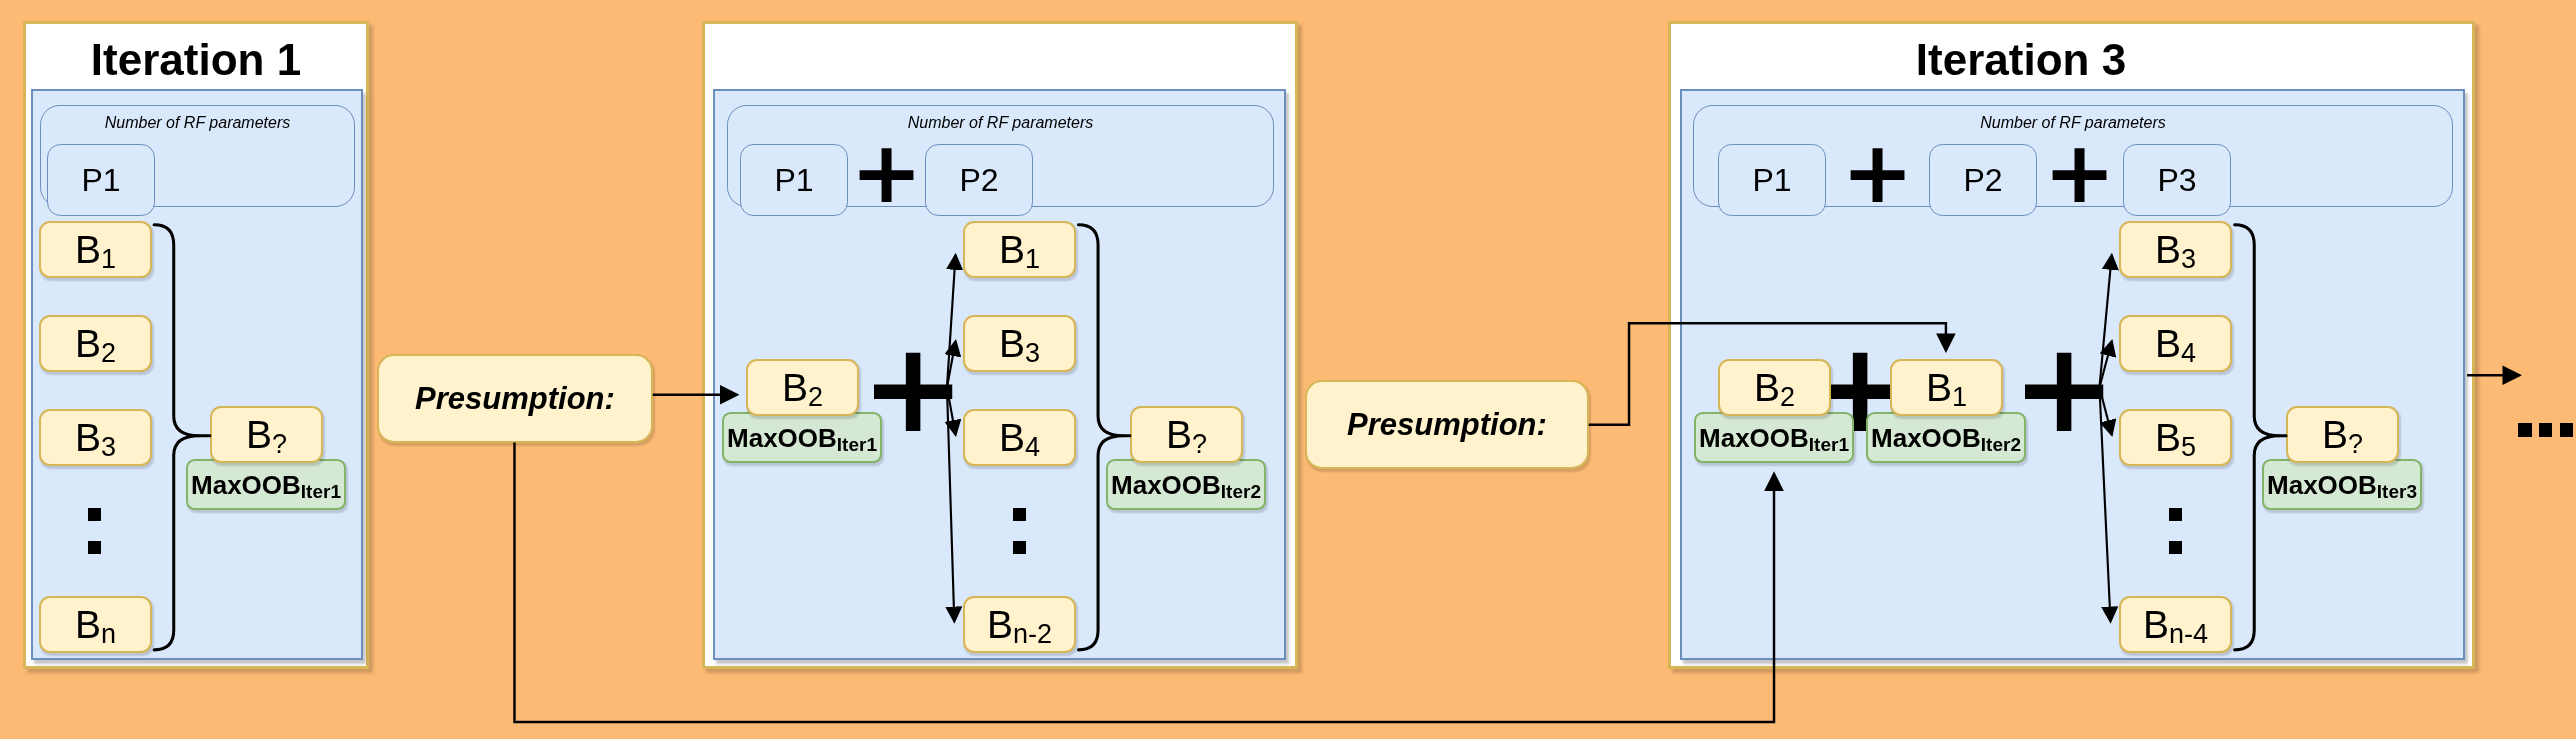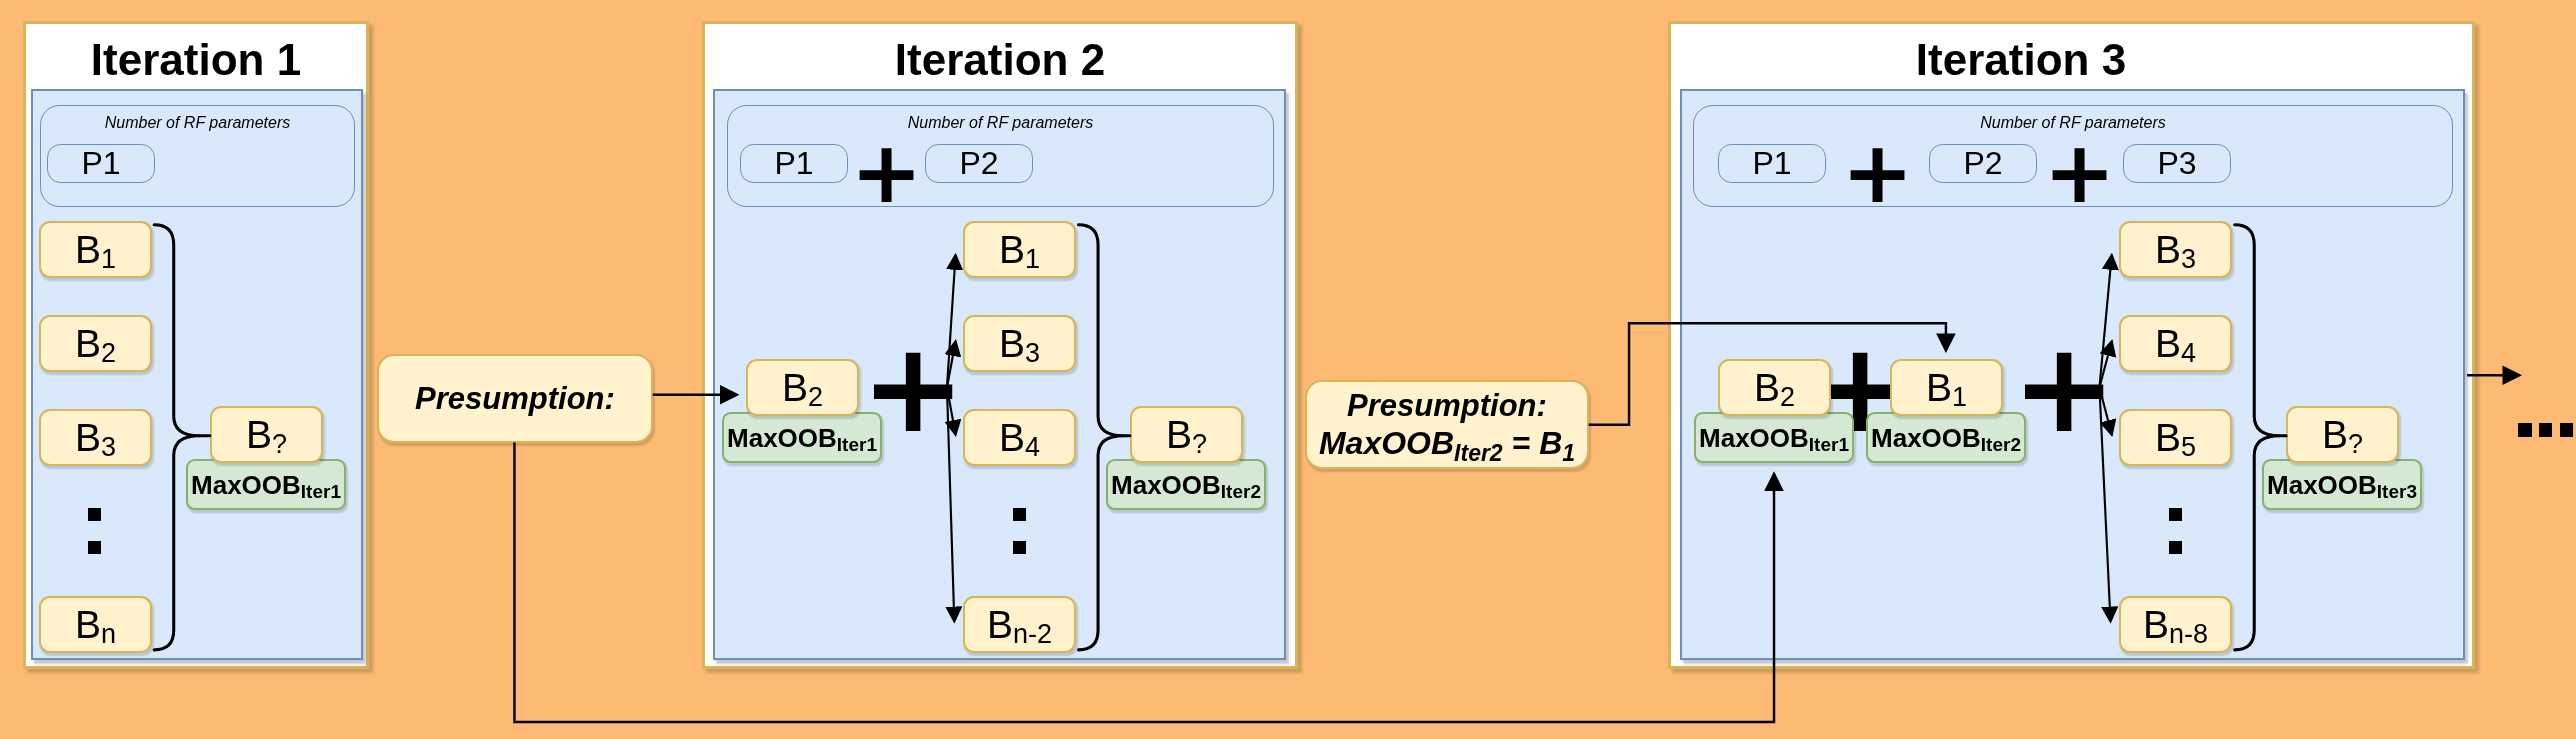--- a/index.html
+++ b/index.html
@@ -14,21 +14,21 @@
   #canvas{position:relative;width:2576px;height:740px;background:#fdba74;overflow:hidden;}
   .layer{position:absolute;left:0;top:0;width:100%;height:100%;}
 
   .outer{position:absolute;background:#fff;border:3.1px solid var(--yellow-stroke);
          box-shadow:3.7px 4.3px 3.1px rgba(0,0,0,0.18);}
   .iter-title{position:absolute;text-align:center;font-size:44px;font-weight:700;line-height:1;}
   .inner{position:absolute;background:var(--blue-fill);border:2.4px solid var(--blue-stroke);
          box-shadow:3.1px 3.7px 2.4px rgba(0,0,0,0.22);}
   .params{position:absolute;background:var(--blue-fill);border:1.8px solid var(--blue-stroke);border-radius:19.6px;}
   .params-label{position:absolute;text-align:center;font-style:italic;font-size:16px;line-height:1.1;}
-  .p-box{position:absolute;width:108px;height:39px;background:var(--blue-fill);
+  .p-box{position:absolute;width:108px;height:72px;background:var(--blue-fill);
          border:1.8px solid var(--blue-stroke);border-radius:13.5px;
          display:flex;align-items:center;justify-content:center;font-size:32px;}
   .b-box{position:absolute;width:113px;height:57px;background:var(--yellow-fill);
          border:2.4px solid var(--yellow-stroke);border-radius:11px;z-index:2;
          display:flex;align-items:center;justify-content:center;
          box-shadow:1.8px 2.4px 1.8px rgba(0,0,0,0.15);}
   .b-base{font-size:39px;line-height:1;}
   .b-sub{font-size:27px;line-height:1;transform:translateY(9.8px);}
   .g-label{position:absolute;width:160px;height:51px;background:var(--green-fill);
          border:2.4px solid var(--green-stroke);border-radius:8.6px;z-index:1;
@@ -97,21 +97,20 @@
         <span class="g-sub">Iter1</span>
       </div>
   </div>
 
   <div class="presume" style="left:377px;top:354px;width:276px;height:89px">
     <div class="h">Presumption:</div>
   </div>
 
   <div class="layer">
     <div class="outer" style="left:702px;top:21.4px;width:596px;height:648px"></div>
-    <div class="iter-title" style="left:702px;top:38px;width:596px">Iteration 2</div>
     <div class="inner" style="left:713px;top:89px;width:573px;height:571px"></div>
     <div class="params" style="left:727px;top:105px;width:547px;height:102px"></div>
     <div class="params-label" style="left:727px;top:114px;width:547px">Number of RF parameters</div>
     <div class="p-box" style="left:740px;top:144px">
       <span>P1</span>
       </div>
     <div class="plus plus-sm" style="left:850px;top:135px">+</div>
     <div class="p-box" style="left:925px;top:144px">
       <span>P2</span>
       </div>
@@ -152,24 +151,20 @@
         <span class="b-sub">?</span>
       </div>
     <div class="g-label" style="left:1106px;top:459px">
       <span class="g-base">MaxOOB</span>
         <span class="g-sub">Iter2</span>
       </div>
   </div>
 
   <div class="presume" style="left:1305px;top:380px;width:284px;height:89px">
     <div class="h">Presumption:</div>
-    <div class="f">
-      <span>MaxOOB</span><span class="fsub">Iter2</span>
-      <span>= B</span><span class="fsub">1</span>
-    </div>
   </div>
 
   <div class="layer">
     <div class="outer" style="left:1668px;top:21.4px;width:807px;height:648px"></div>
     <div class="iter-title" style="left:1668px;top:38px;width:706px">Iteration 3</div>
     <div class="inner" style="left:1680px;top:89px;width:785px;height:571px"></div>
     <div class="params" style="left:1693px;top:105px;width:760px;height:102px"></div>
     <div class="params-label" style="left:1693px;top:114px;width:760px">Number of RF parameters</div>
     <div class="p-box" style="left:1718px;top:144px">
       <span>P1</span>
@@ -213,21 +208,21 @@
     <div class="b-box" style="left:2119px;top:409px">
       <span class="b-base">B</span>
         <span class="b-sub">5</span>
       </div>
     <div class="vdots" style="left:2145px;top:508px" aria-label="⋮">
       <span class="dot"></span>
         <span class="dot"></span>
       </div>
     <div class="b-box" style="left:2119px;top:596px">
       <span class="b-base">B</span>
-        <span class="b-sub">n-8</span>
+        <span class="b-sub">n-4</span>
       </div>
 
     <div class="b-box" style="left:2286px;top:406px">
       <span class="b-base">B</span>
         <span class="b-sub">?</span>
       </div>
     <div class="g-label" style="left:2262px;top:459px">
       <span class="g-base">MaxOOB</span>
         <span class="g-sub">Iter3</span>
       </div>

